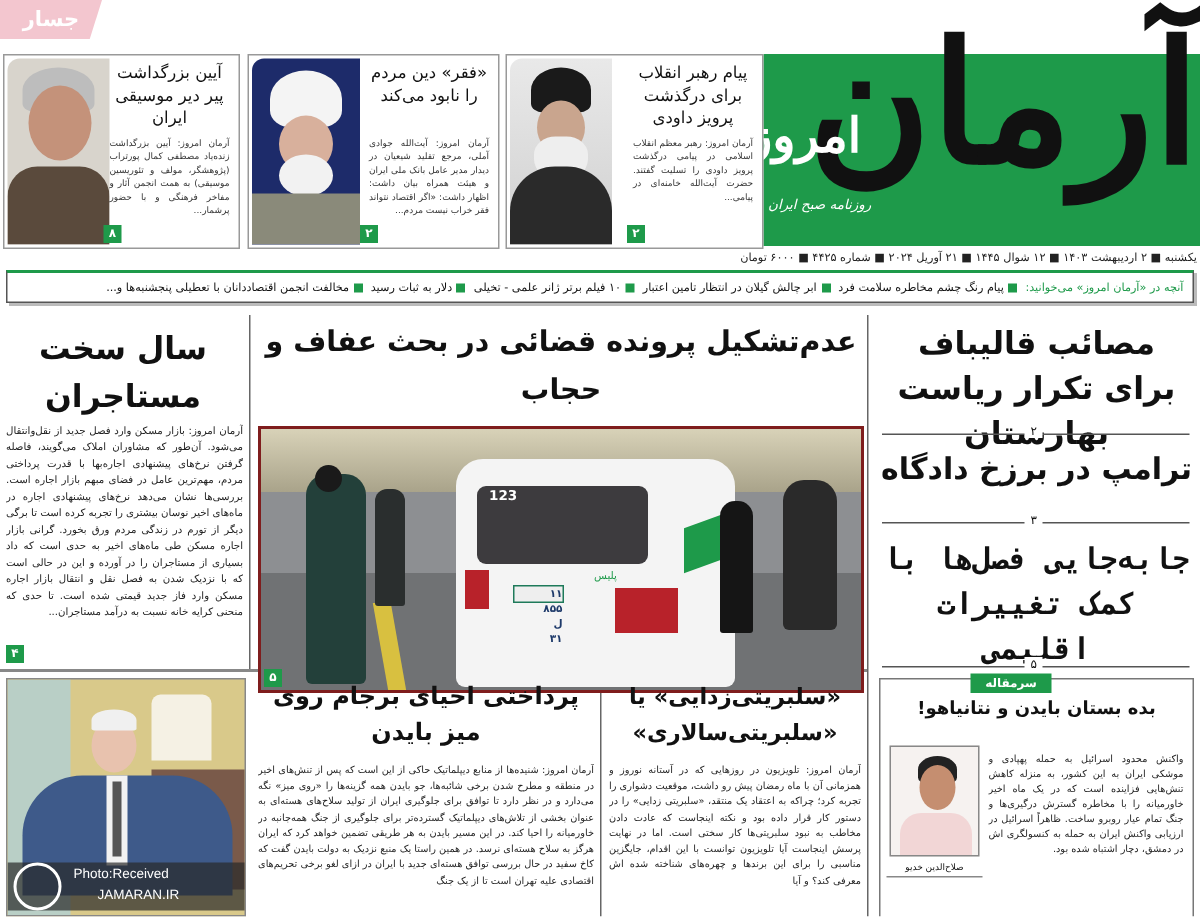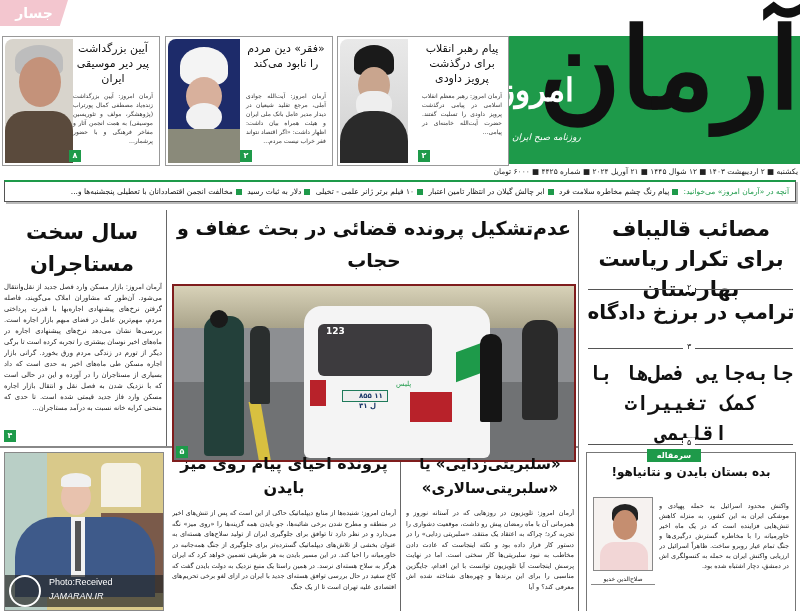--- a/index.html
+++ b/index.html
@@ -114,47 +114,47 @@
 <div class="abs" style="left:172px;top:264px;width:404px;height:178px;border:2px solid #7f1d1d;overflow:hidden;background:#8d8f92;margin-top:20px;">
   <div style="position:absolute;left:0;top:0;width:404px;height:42px;background:linear-gradient(#d8d2b8,#a9a38a);"></div>
   <div style="position:absolute;left:0;top:96px;width:404px;height:82px;background:#707274;"></div>
   <div style="position:absolute;left:80px;top:116px;width:12px;height:62px;background:#d8c040;transform:skewX(10deg);"></div>
   <div style="position:absolute;left:30px;top:30px;width:40px;height:140px;background:#23403a;border-radius:14px 14px 4px 4px;"></div>
   <div class="face" style="left:36px;top:24px;width:18px;height:18px;background:#1a1a1a;"></div>
   <div style="position:absolute;left:76px;top:40px;width:20px;height:78px;background:#2a2e2e;border-radius:8px 8px 2px 2px;"></div>
   <div style="position:absolute;left:130px;top:20px;width:186px;height:152px;background:#f4f4f4;border-radius:18px 18px 6px 6px;"></div>
   <div style="position:absolute;left:144px;top:38px;width:114px;height:52px;background:#3d3b3e;border-radius:6px;"></div>
   <div style="position:absolute;left:152px;top:40px;font-size:9px;color:#fff;font-weight:bold;direction:ltr;">123</div>
-  <div style="position:absolute;left:168px;top:104px;width:46px;height:12px;background:#eee;border:1px solid #1e7a5a;font-size:7px;color:#1e3a6a;text-align:left;line-height:10px;font-weight:bold;padding-left:16px;">۱۱ ۸۵۵ ل ۳۱</div>
+  <div style="position:absolute;left:168px;top:104px;width:34px;height:12px;background:#eee;border:1px solid #1e7a5a;font-size:7px;color:#1e3a6a;text-align:right;line-height:10px;font-weight:bold;padding-left:16px;">۱۱ ۸۵۵ ل ۳۱</div>
   <div style="position:absolute;left:222px;top:94px;font-size:7px;color:#1e9a4a;">پلیس</div>
   <div style="position:absolute;left:136px;top:94px;width:16px;height:26px;background:#b8222a;"></div>
   <div style="position:absolute;left:236px;top:106px;width:42px;height:30px;background:#b8222a;"></div>
   <div style="position:absolute;left:282px;top:60px;width:34px;height:30px;background:#1e9a4a;transform:skewY(-20deg);"></div>
   <div style="position:absolute;left:306px;top:48px;width:22px;height:88px;background:#151515;border-radius:10px 10px 2px 2px;"></div>
   <div style="position:absolute;left:348px;top:34px;width:36px;height:100px;background:#2a2a2a;border-radius:14px 14px 4px 4px;"></div>
   <div class="pg" style="left:2px;bottom:2px;">۵</div>
 </div>
 
 <div class="abs hl-big" style="left:2px;top:216px;width:160px;font-size:21px;line-height:32px;">سال سخت مستاجران</div>
 <div class="abs bodytext" style="left:4px;top:282px;width:158px;height:146px;overflow:hidden;font-size:6.8px;line-height:11px;">آرمان امروز: بازار مسکن وارد فصل جدید از نقل‌وانتقال می‌شود. آن‌طور که مشاوران املاک می‌گویند، فاصله گرفتن نرخ‌های پیشنهادی اجاره‌بها با قدرت پرداختی مردم، مهم‌ترین عامل در فضای مبهم بازار اجاره است. بررسی‌ها نشان می‌دهد نرخ‌های پیشنهادی اجاره در ماه‌های اخیر نوسان بیشتری را تجربه کرده است تا برگی دیگر از تورم در زندگی مردم ورق بخورد. گرانی بازار اجاره مسکن طی ماه‌های اخیر به حدی است که داد بسیاری از مستاجران را در آورده و این در حالی است که با نزدیک شدن به فصل نقل و انتقال بازار اجاره مسکن وارد فاز جدید قیمتی شده است. تا حدی که منحنی کرایه خانه نسبت به درآمد مستاجران...</div>
 <div class="pg" style="left:4px;top:430px;">۴</div>
 
 <div class="abs hl-big" style="left:404px;top:452px;width:172px;font-size:15px;line-height:24px;">«سلبریتی‌زدایی» یا «سلبریتی‌سالاری»</div>
 <div class="abs bodytext" style="left:406px;top:508px;width:168px;height:103px;overflow:hidden;font-size:6.5px;line-height:10.5px;">آرمان امروز: تلویزیون در روزهایی که در آستانه نوروز و همزمانی آن با ماه رمضان پیش رو داشت، موقعیت دشواری را تجربه کرد؛ چراکه به اعتقاد یک منتقد، «سلبریتی زدایی» را در دستور کار قرار داده بود و نکته اینجاست که عادت دادن مخاطب به نبود سلبریتی‌ها کار سختی است. اما در نهایت پرسش اینجاست آیا تلویزیون توانست با این اقدام، جایگزین مناسبی را برای این برندها و چهره‌های شناخته شده اش معرفی کند؟ و آیا</div>
 
-<div class="abs hl-big" style="left:170px;top:452px;width:228px;font-size:16px;line-height:24px;">پرونده احیای پیام روی میز بایدن</div>
+<div class="abs hl-big" style="left:170px;top:452px;width:228px;font-size:16px;line-height:24px;">پرداختی احیای برجام روی میز بایدن</div>
 <div class="abs bodytext" style="left:172px;top:508px;width:224px;height:103px;overflow:hidden;font-size:6.5px;line-height:10.5px;">آرمان امروز: شنیده‌ها از منابع دیپلماتیک حاکی از این است که پس از تنش‌های اخیر در منطقه و مطرح شدن برخی شائبه‌ها، جو بایدن همه گزینه‌ها را «روی میز» نگه می‌دارد و در نظر دارد تا توافق برای جلوگیری ایران از تولید سلاح‌های هسته‌ای به عنوان بخشی از تلاش‌های دیپلماتیک گسترده‌تر برای جلوگیری از جنگ همه‌جانبه در خاورمیانه را احیا کند. در این مسیر بایدن به هر طریقی تضمین خواهد کرد که ایران هرگز به سلاح هسته‌ای نرسد. در همین راستا یک منبع نزدیک به دولت بایدن گفت که کاخ سفید در حال بررسی توافق هسته‌ای جدید با ایران در ازای لغو برخی تحریم‌های اقتصادی علیه تهران است تا از یک جنگ</div>
 
 <div class="abs" style="left:4px;top:452px;width:160px;height:159px;border:1px solid #888;overflow:hidden;background:#d9c98a;">
   <div style="position:absolute;left:0;top:0;width:42px;height:159px;background:#b9cfc6;"></div>
   <div style="position:absolute;left:96px;top:10px;width:40px;height:44px;background:#f5f1e4;border-radius:6px 6px 0 0;"></div>
   <div style="position:absolute;left:96px;top:60px;width:64px;height:80px;background:#7a5a4a;"></div>
   <div class="face" style="left:56px;top:26px;width:30px;height:36px;background:#e8c2ae;"></div>
   <div class="face" style="left:56px;top:20px;width:30px;height:14px;background:#f0f0f0;border-radius:50% 50% 10% 10%;"></div>
   <div style="position:absolute;left:10px;top:64px;width:140px;height:80px;background:#3e5a8a;border-radius:40px 40px 0 0;"></div>
   <div style="position:absolute;left:66px;top:64px;width:14px;height:60px;background:#f2f2f2;"></div>
   <div style="position:absolute;left:70px;top:68px;width:6px;height:50px;background:#555;"></div>
   <div style="position:absolute;left:0;top:122px;width:160px;height:32px;background:rgba(40,40,40,0.7);">
     <div class="face" style="left:4px;top:0;width:32px;height:32px;border:2px solid #fff;background:transparent;"></div>
     <div style="position:absolute;left:44px;top:2px;color:#fff;font-size:9px;direction:ltr;font-family:'Liberation Sans',sans-serif;">Photo:Received</div>
-    <div style="position:absolute;left:44px;top:16px;color:#fff;font-size:9px;direction:ltr;font-family:'Liberation Sans',sans-serif;font-style:italic;">JAMARAN.IR</div>
+    <div style="position:absolute;left:60px;top:16px;color:#fff;font-size:9px;direction:ltr;font-family:'Liberation Sans',sans-serif;">JAMARAN.IR</div>
   </div>
 </div>
 
 </body></html>

